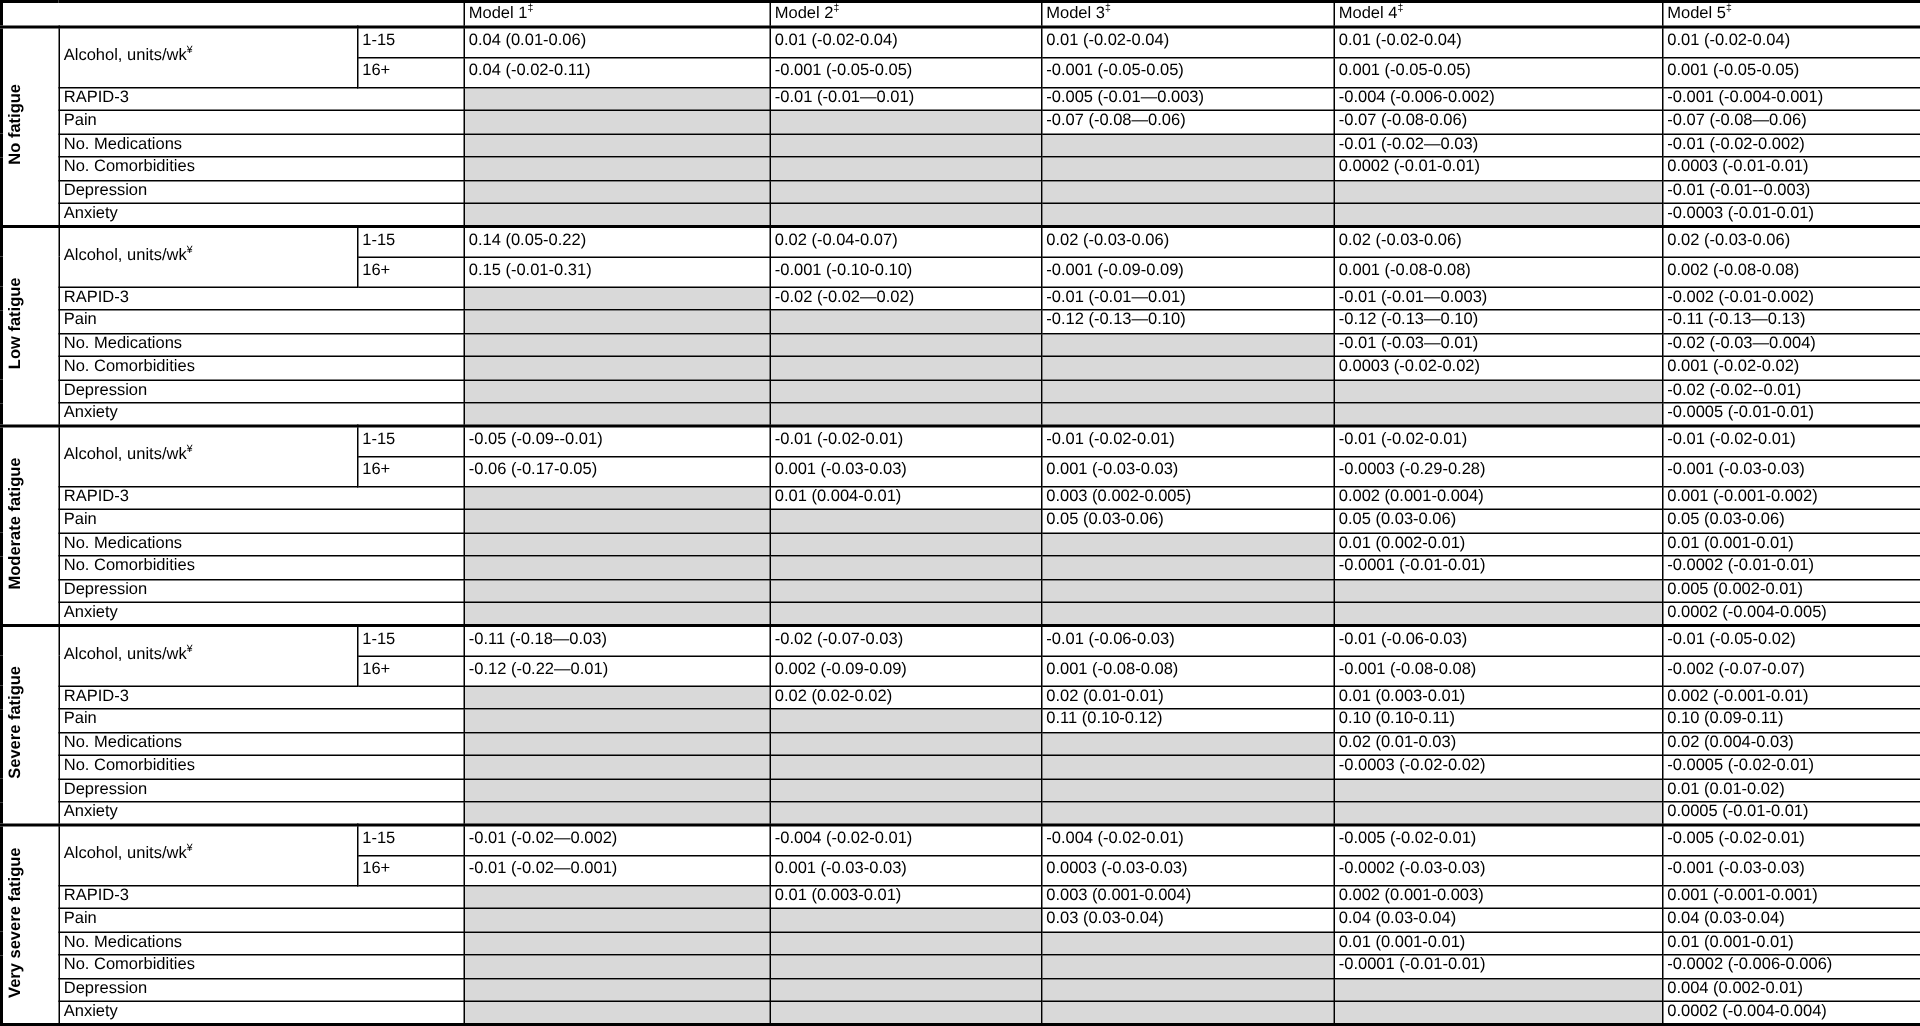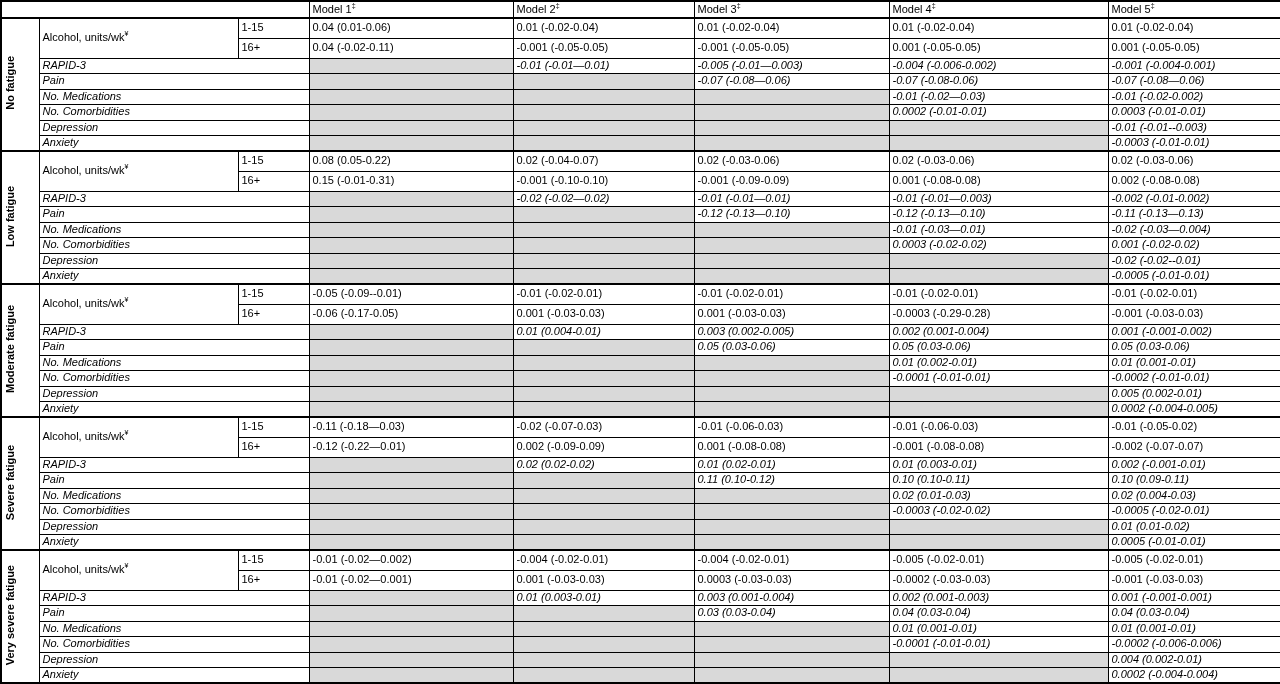--- a/index.html
+++ b/index.html
@@ -23,21 +23,21 @@
     padding: 0 3px;
     white-space: nowrap;
     overflow: hidden;
     text-align: left;
     vertical-align: middle;
     color: #000;
   }
   tbody.group { border-top: 2px solid #000; }
   thead tr { height: 17px; }
   tr.alc { height: 20px; }
-  tr.cov { height: 15.5px; font-style: italic; }
+  tr.cov { height: 15.5px; }
   th.fatigue {
     text-align: center;
     vertical-align: middle;
     padding: 0;
   }
   .vlabel {
     display: inline-block;
     writing-mode: vertical-rl;
     transform: rotate(180deg);
     font-weight: bold;
@@ -138,21 +138,21 @@
         <td class="shaded"></td>
         <td class="shaded"></td>
         <td class="val">-0.0003 (-0.01-0.01)</td>
       </tr>
     </tbody>
     <tbody class="group">
       <tr class="alc">
         <th class="fatigue" rowspan="8"><span class="vlabel">Low fatigue</span></th>
         <td rowspan="2">Alcohol, units/wk<sup class="fn">¥</sup></td>
         <td>1-15</td>
-        <td class="val b">0.08 (0.05-0.22)</td>
+        <td class="val b">0.14 (0.05-0.22)</td>
         <td class="val">0.02 (-0.04-0.07)</td>
         <td class="val">0.02 (-0.03-0.06)</td>
         <td class="val">0.02 (-0.03-0.06)</td>
         <td class="val">0.02 (-0.03-0.06)</td>
       </tr>
       <tr class="alc">
         <td>16+</td>
         <td class="val">0.15 (-0.01-0.31)</td>
         <td class="val">-0.001 (-0.10-0.10)</td>
         <td class="val">-0.001 (-0.09-0.09)</td>
@@ -292,21 +292,21 @@
         <td class="val b">-0.12 (-0.22—0.01)</td>
         <td class="val">0.002 (-0.09-0.09)</td>
         <td class="val">0.001 (-0.08-0.08)</td>
         <td class="val">-0.001 (-0.08-0.08)</td>
         <td class="val">-0.002 (-0.07-0.07)</td>
       </tr>
       <tr class="cov">
         <td colspan="2">RAPID-3</td>
         <td class="shaded"></td>
         <td class="val b">0.02 (0.02-0.02)</td>
-        <td class="val b">0.01 (0.02-0.01)</td>
+        <td class="val b">0.02 (0.01-0.01)</td>
         <td class="val b">0.01 (0.003-0.01)</td>
         <td class="val">0.002 (-0.001-0.01)</td>
       </tr>
       <tr class="cov">
         <td colspan="2">Pain</td>
         <td class="shaded"></td>
         <td class="shaded"></td>
         <td class="val b">0.11 (0.10-0.12)</td>
         <td class="val b">0.10 (0.10-0.11)</td>
         <td class="val b">0.10 (0.09-0.11)</td>

